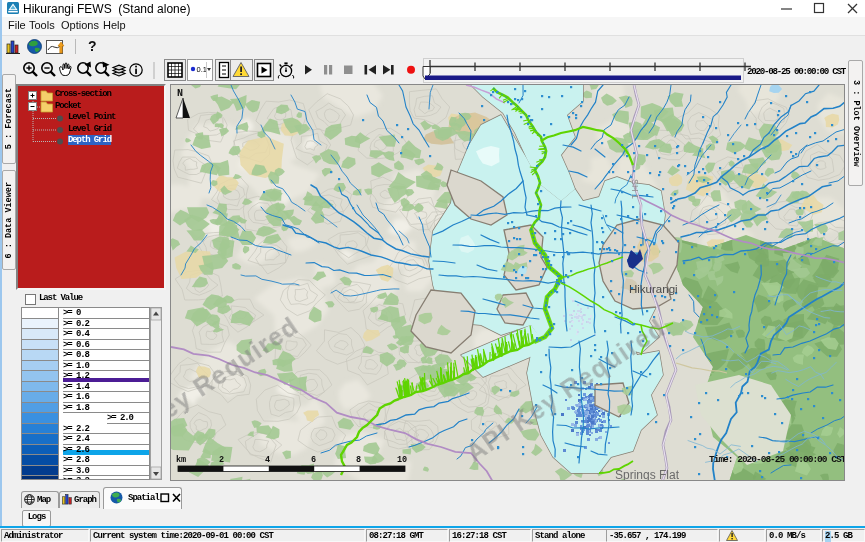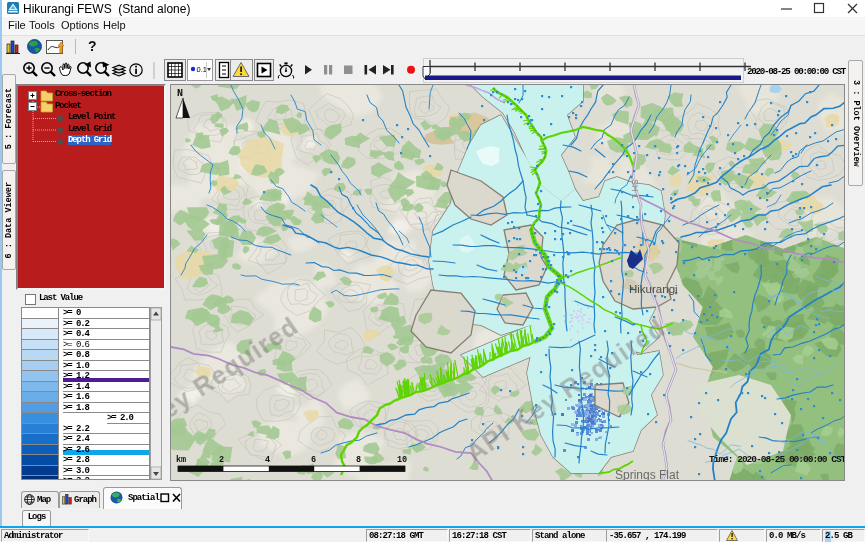--- a/index.html
+++ b/index.html
@@ -247,21 +247,21 @@
  <div style="position:absolute;left:9px;top:4px;width:9px;height:9px;background:#fff;border:1px solid #777;"></div>
  <div class="treerow" style="left:23px;top:3px;">Last Value</div>
  <div style="position:absolute;left:5px;top:17px;width:129px;height:173px;border:1px solid #8a8a8a;background:#fff;overflow:hidden;box-sizing:border-box;">
 <div style="position:absolute;left:0;top:0px;width:37px;height:10.5px;background:#ffffff;border-right:1px solid #8a8a8a;border-bottom:1px solid #8a8a8a;box-sizing:border-box;"></div>
 <div style="position:absolute;left:41px;top:0px;width:90px;height:10.5px;border-bottom:1px solid #8a8a8a;box-sizing:border-box;font-family:'Liberation Mono',monospace;font-weight:bold;font-size:9px;letter-spacing:-1.1px;">&gt;= 0</div>
 <div style="position:absolute;left:0;top:10.5px;width:37px;height:10.5px;background:#eaf3fc;border-right:1px solid #8a8a8a;border-bottom:1px solid #8a8a8a;box-sizing:border-box;"></div>
 <div style="position:absolute;left:41px;top:10.5px;width:90px;height:10.5px;border-bottom:1px solid #8a8a8a;box-sizing:border-box;font-family:'Liberation Mono',monospace;font-weight:bold;font-size:9px;letter-spacing:-1.1px;">&gt;= 0.2</div>
 <div style="position:absolute;left:0;top:21px;width:37px;height:10.5px;background:#d8e9f9;border-right:1px solid #8a8a8a;border-bottom:1px solid #8a8a8a;box-sizing:border-box;"></div>
 <div style="position:absolute;left:41px;top:21px;width:90px;height:10.5px;border-bottom:1px solid #8a8a8a;box-sizing:border-box;font-family:'Liberation Mono',monospace;font-weight:bold;font-size:9px;letter-spacing:-1.1px;">&gt;= 0.4</div>
 <div style="position:absolute;left:0;top:31.5px;width:37px;height:10.5px;background:#c8e0f7;border-right:1px solid #8a8a8a;border-bottom:1px solid #8a8a8a;box-sizing:border-box;"></div>
-<div style="position:absolute;left:41px;top:31.5px;width:90px;height:10.5px;border-bottom:1px solid #8a8a8a;box-sizing:border-box;font-family:'Liberation Mono',monospace;font-weight:normal;font-size:9px;letter-spacing:-1.1px;">&gt;= 0.6</div>
+<div style="position:absolute;left:41px;top:31.5px;width:90px;height:10.5px;border-bottom:1px solid #8a8a8a;box-sizing:border-box;font-family:'Liberation Mono',monospace;font-weight:bold;font-size:9px;letter-spacing:-1.1px;">&gt;= 0.6</div>
 <div style="position:absolute;left:0;top:42px;width:37px;height:10.5px;background:#b8d8f4;border-right:1px solid #8a8a8a;border-bottom:1px solid #8a8a8a;box-sizing:border-box;"></div>
 <div style="position:absolute;left:41px;top:42px;width:90px;height:10.5px;border-bottom:1px solid #8a8a8a;box-sizing:border-box;font-family:'Liberation Mono',monospace;font-weight:bold;font-size:9px;letter-spacing:-1.1px;">&gt;= 0.8</div>
 <div style="position:absolute;left:0;top:52.5px;width:37px;height:10.5px;background:#a6cef2;border-right:1px solid #8a8a8a;border-bottom:1px solid #8a8a8a;box-sizing:border-box;"></div>
 <div style="position:absolute;left:41px;top:52.5px;width:90px;height:10.5px;border-bottom:1px solid #8a8a8a;box-sizing:border-box;font-family:'Liberation Mono',monospace;font-weight:bold;font-size:9px;letter-spacing:-1.1px;">&gt;= 1.0</div>
 <div style="position:absolute;left:0;top:63px;width:37px;height:10.5px;background:#93c4ef;border-right:1px solid #8a8a8a;border-bottom:1px solid #8a8a8a;box-sizing:border-box;"></div>
 <div style="position:absolute;left:41px;top:63px;width:90px;height:10.5px;border-bottom:4px solid #4c1d95;box-sizing:border-box;font-family:'Liberation Mono',monospace;font-weight:bold;font-size:9px;letter-spacing:-1.1px;">&gt;= 1.2</div>
 <div style="position:absolute;left:0;top:73.5px;width:37px;height:10.5px;background:#7fb9ec;border-right:1px solid #8a8a8a;border-bottom:1px solid #8a8a8a;box-sizing:border-box;"></div>
 <div style="position:absolute;left:41px;top:73.5px;width:90px;height:10.5px;border-bottom:1px solid #8a8a8a;box-sizing:border-box;font-family:'Liberation Mono',monospace;font-weight:bold;font-size:9px;letter-spacing:-1.1px;">&gt;= 1.4</div>
 <div style="position:absolute;left:0;top:84px;width:37px;height:10.5px;background:#68ace8;border-right:1px solid #8a8a8a;border-bottom:1px solid #8a8a8a;box-sizing:border-box;"></div>
 <div style="position:absolute;left:41px;top:84px;width:90px;height:10.5px;border-bottom:1px solid #8a8a8a;box-sizing:border-box;font-family:'Liberation Mono',monospace;font-weight:bold;font-size:9px;letter-spacing:-1.1px;">&gt;= 1.6</div>
@@ -2161,20 +2161,21 @@
  <span style="position:absolute;left:24px;top:5px;">Spatial</span>
  <svg width="22" height="10" style="position:absolute;left:56px;top:5px" viewBox="0 0 22 10">
   <rect x="1" y="1" width="7.5" height="7.5" fill="none" stroke="#000" stroke-width="1.4"></rect>
   <path d="M13 1 L20 8.5 M20 1 L13 8.5" stroke="#000" stroke-width="1.6"></path>
  </svg>
 </div>
 <div class="btab" style="left:22px;top:510px;width:27px;height:14px;background:#f6f6f6;border-bottom:1px solid #9a9a9a;border-radius:2px;padding-top:1px;text-align:center;">Logs</div>
 
 <div class="abs" id="statusbar">
 <div class="scell" style="left:1px;width:88px;">Administrator</div>
+<div class="scell" style="left:90px;width:275px;">Current system time:2020-09-01 00:00 CST</div>
 <div class="scell" style="left:366px;width:82px;">08:27:18 GMT</div>
 <div class="scell" style="left:449px;width:82px;">16:27:18 CST</div>
 <div class="scell" style="left:532px;width:91px;">Stand alone</div>
 <div class="scell" style="left:606px;width:112px;">-35.657 , 174.199</div>
 <div class="scell" style="left:719px;width:46px;"><svg width="12" height="11" viewBox="0 0 12 11" style="position:absolute;left:6px;top:0px">
         <path d="M6 0.5 L11.5 10.5 L0.5 10.5 Z" fill="#ffd93a" stroke="#555" stroke-width="0.8"></path>
         <rect x="5.4" y="3" width="1.4" height="4" fill="#222"></rect>
         <rect x="5.4" y="8" width="1.4" height="1.4" fill="#222"></rect>
       </svg></div>
 <div class="scell" style="left:766px;width:55px;">0.0 MB/s</div>

